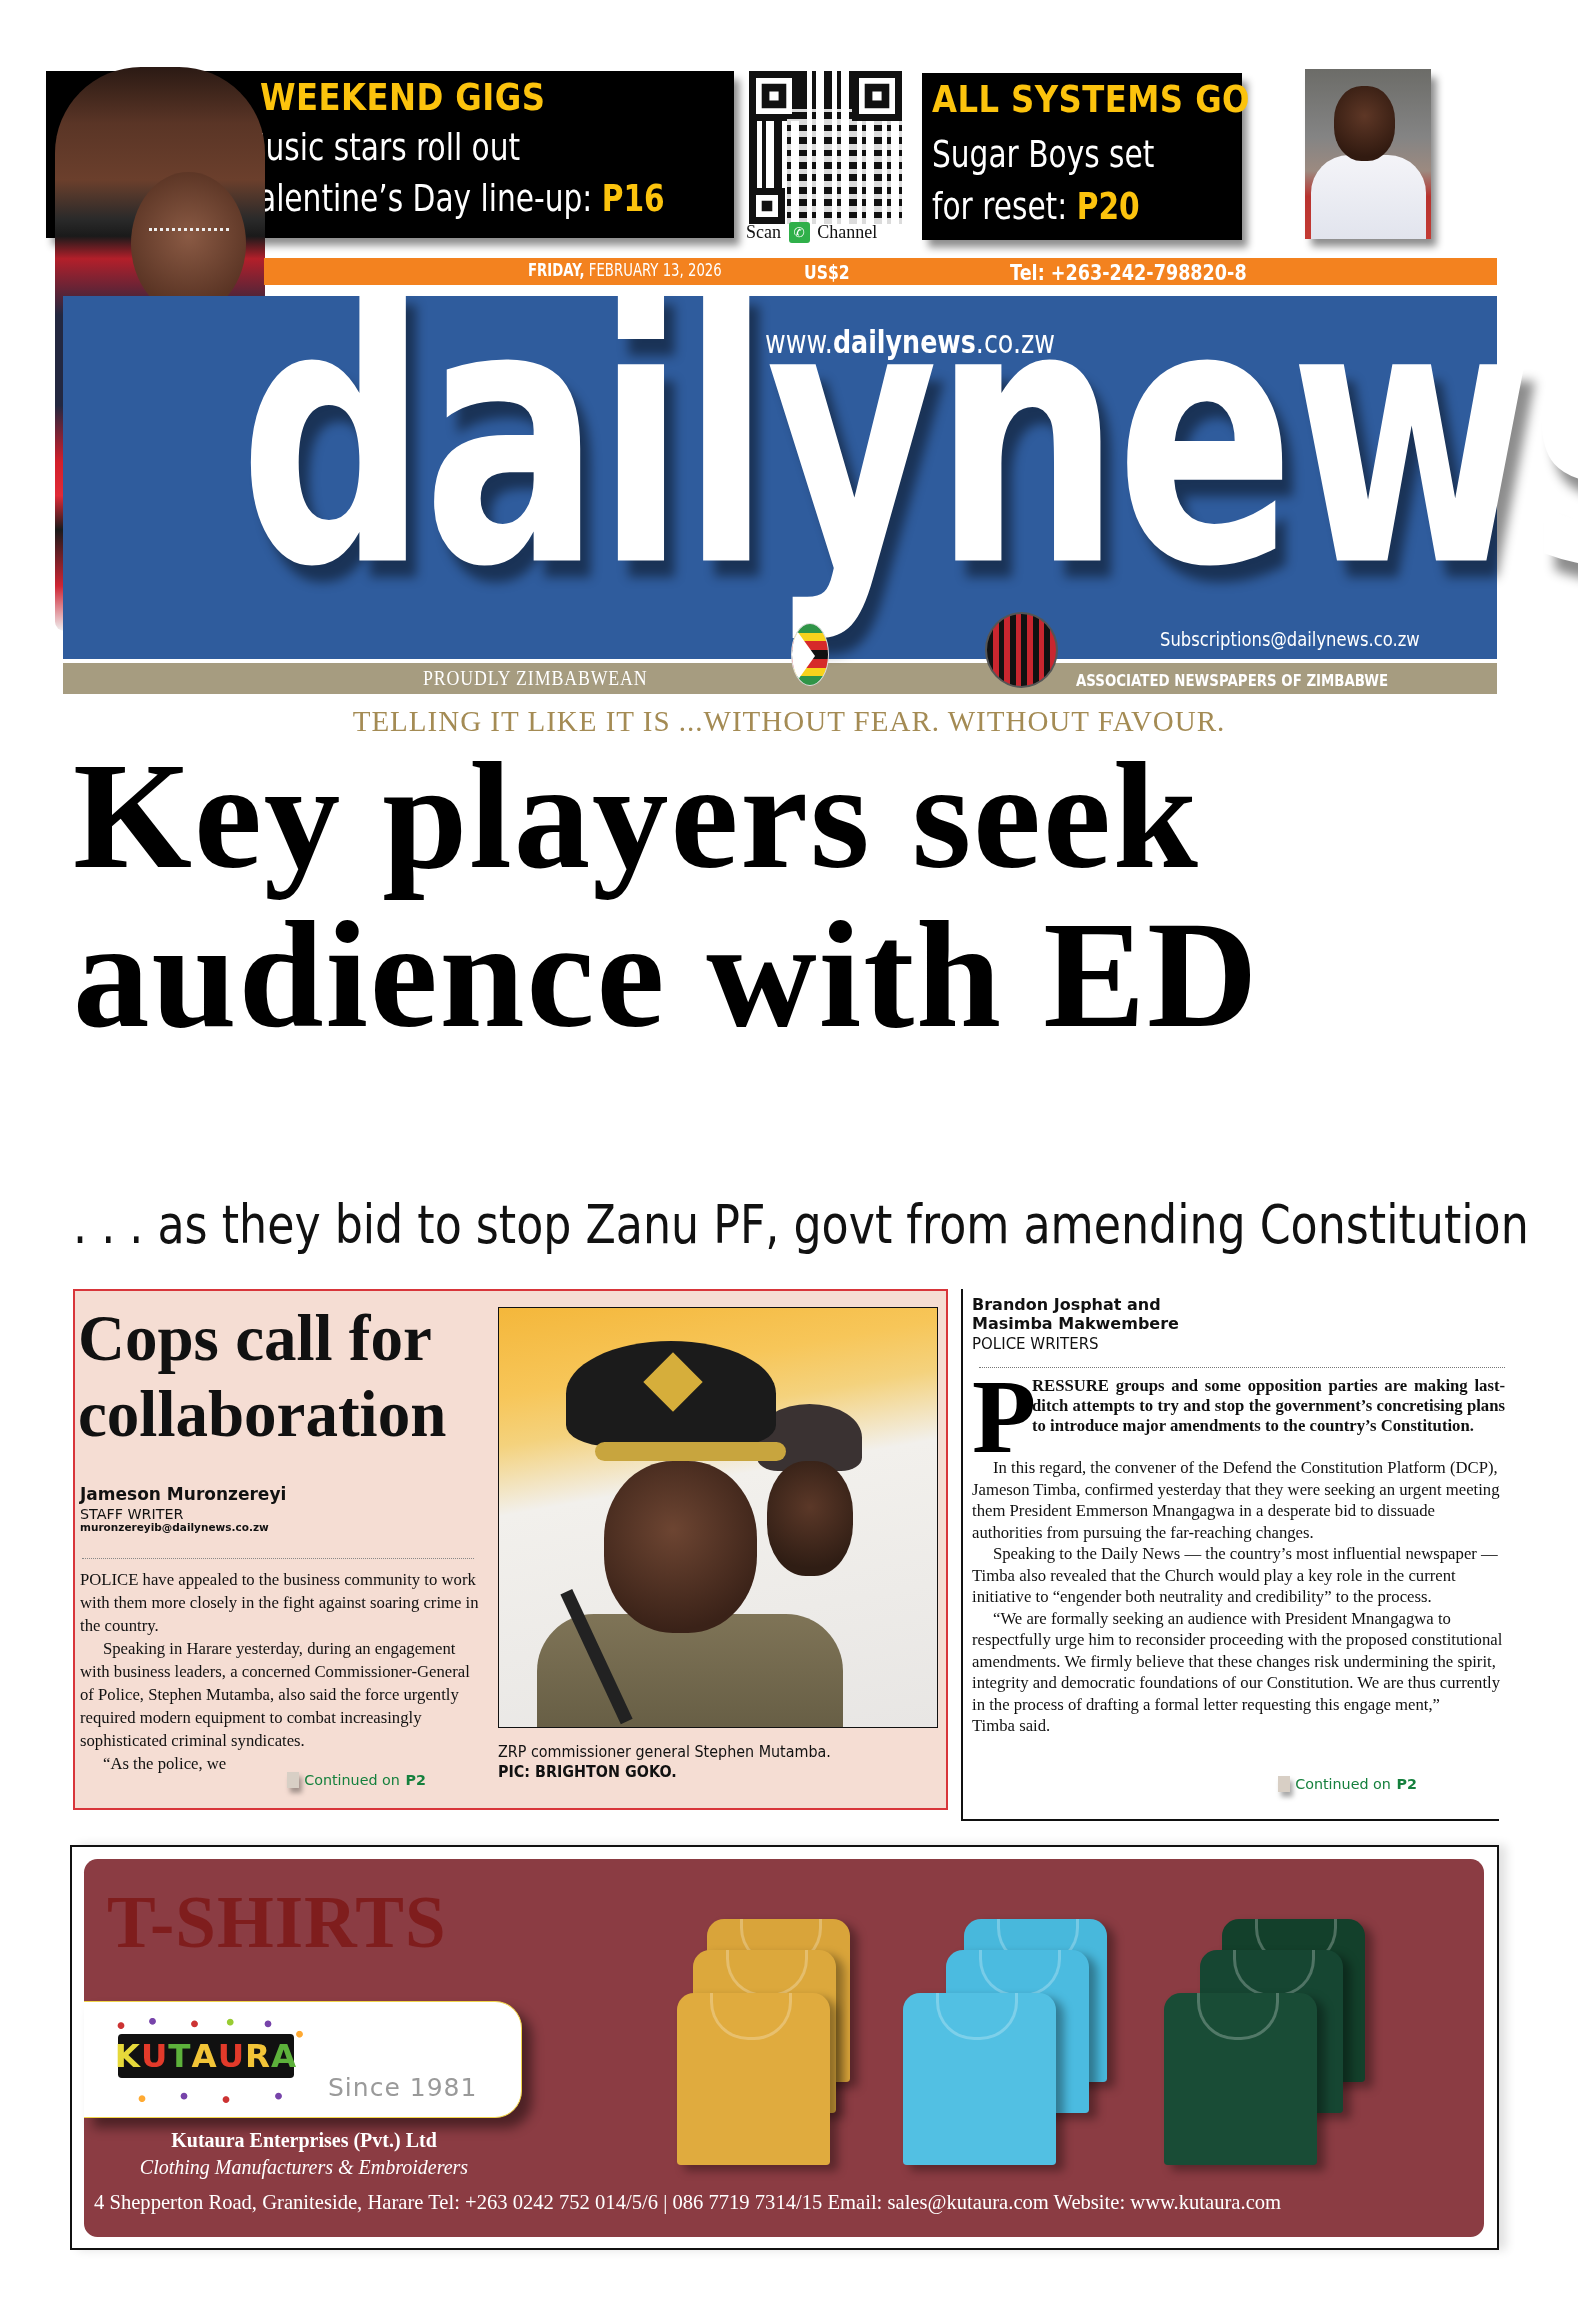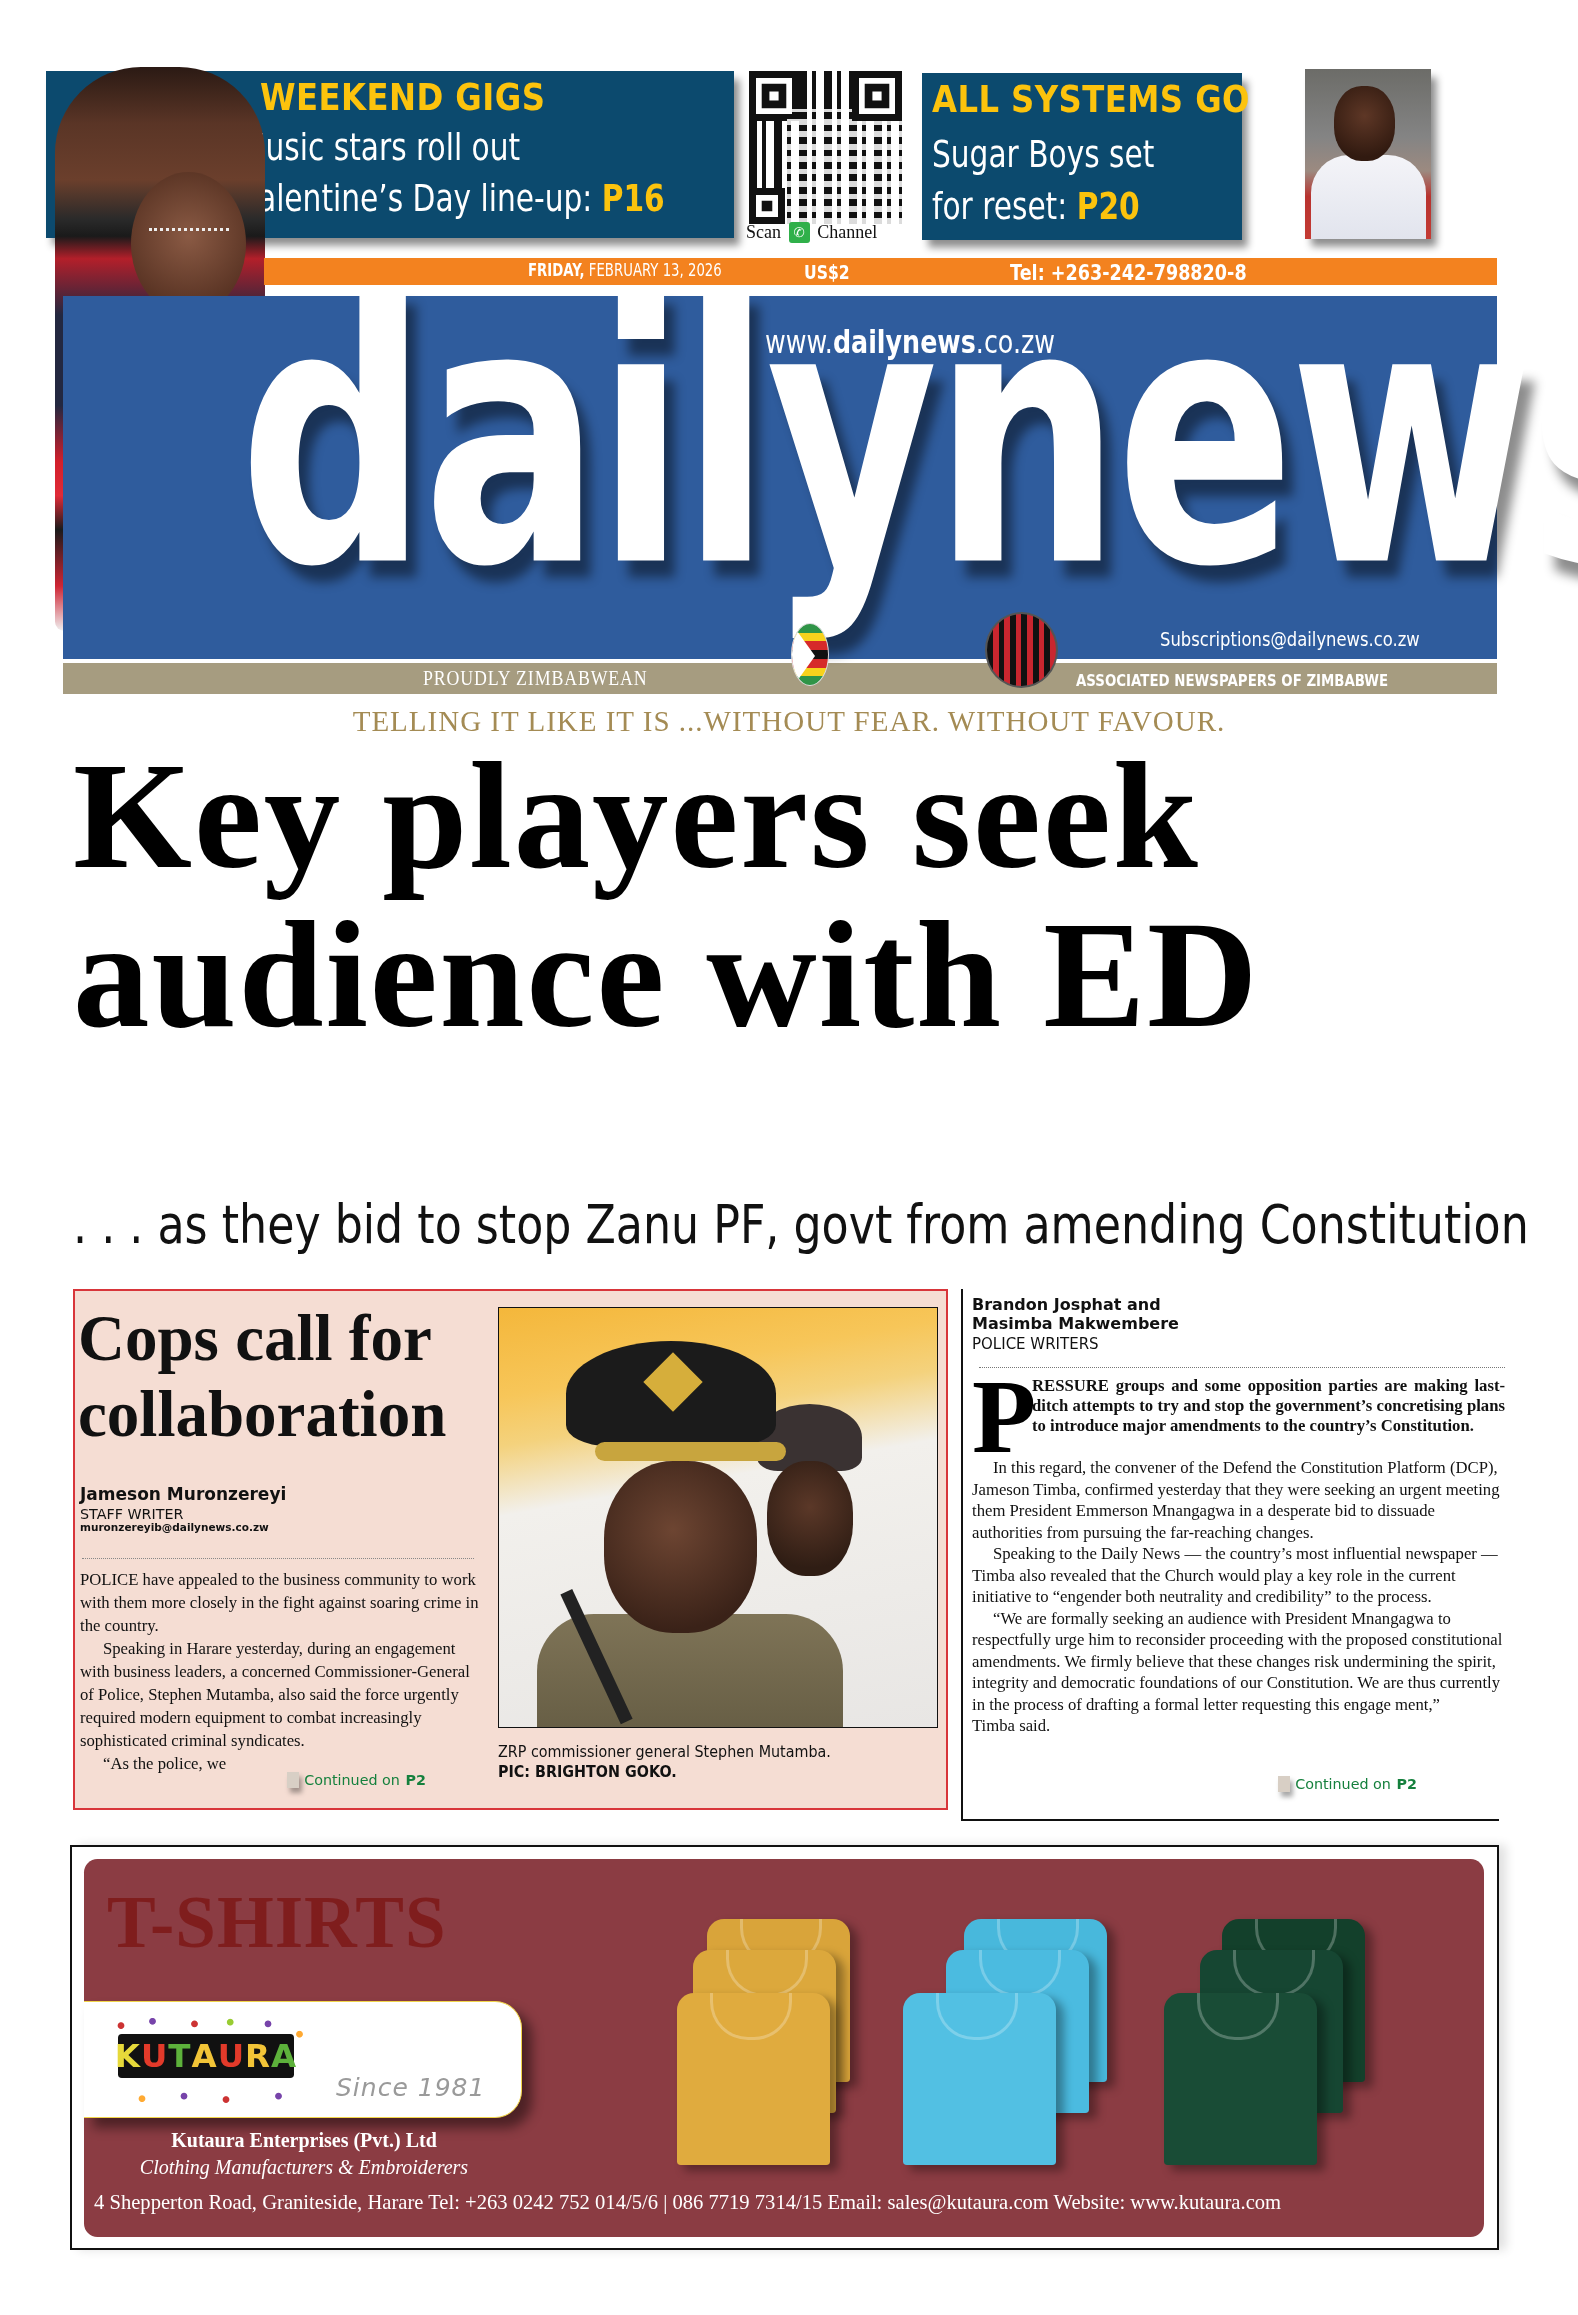--- a/index.html
+++ b/index.html
@@ -1,20 +1,20 @@
 <!DOCTYPE html>
 <html><head>
 <meta charset="utf-8">
 <style>
   * { box-sizing: border-box; margin: 0; padding: 0; }
   html, body { width: 1578px; height: 2315px; background: #ffffff; overflow: hidden; }
   body { position: relative; font-family: "Liberation Sans", sans-serif; color: #111; }
 
   
-  .teaser { position: absolute; background: #0c4a6e; box-shadow: 5.7px 7.6px 7.6px rgba(0,0,0,0.45); }
+  .teaser { position: absolute; background: #000000; box-shadow: 5.7px 7.6px 7.6px rgba(0,0,0,0.45); }
   .teaser-left { left: 46px; top: 71px; width: 688px; height: 167px; }
   .teaser-right { left: 922px; top: 73px; width: 320px; height: 167px; }
   .teaser-kicker { position: absolute; font-family: "DejaVu Sans", sans-serif; font-weight: bold; color: #fcc30d; font-size: 38px; letter-spacing: 0.5px; transform: scaleX(0.85); transform-origin: left top; white-space: nowrap; }
   .teaser-line { position: absolute; font-family: "DejaVu Sans", sans-serif; color: #ffffff; font-size: 38px; transform: scaleX(0.78); transform-origin: left top; white-space: nowrap; }
   .teaser-page { color: #fcc30d; font-weight: bold; }
 
   .woman-photo { position: absolute; left: 55px; top: 67px; width: 210px; height: 564px; border-radius: 86px 86px 9.6px 9.6px;
      background: linear-gradient(180deg, #2b1a14 0%, #5a3526 10%, #6b3f2c 20%, #2a2a2a 27%, #1a1a1a 30%, #b31f2a 34%, #232840 44%, #232840 60%, #d21f2b 70%, #e02b38 76%, #1b1b1b 82%, #ce2534 92%, #f0f0f0 100%); }
   .woman-face { position: absolute; left: 76px; top: 105px; width: 115px; height: 143px; border-radius: 50%; background: radial-gradient(circle at 50% 45%, #8a5a44, #5a3424 70%); }
   .woman-paint { position: absolute; left: 94px; top: 161px; width: 80px; height: 7.6px; border-top: 3.8px dotted #eee; }
@@ -117,21 +117,21 @@
      radial-gradient(circle at 10% 10%, #c33 0 2.9px, transparent 3.8px),
      radial-gradient(circle at 25% 5%, #74a 0 2.9px, transparent 3.8px),
      radial-gradient(circle at 45% 8%, #c33 0 2.9px, transparent 3.8px),
      radial-gradient(circle at 62% 6%, #9c3 0 2.9px, transparent 3.8px),
      radial-gradient(circle at 80% 8%, #74a 0 2.9px, transparent 3.8px),
      radial-gradient(circle at 95% 20%, #fa3 0 2.9px, transparent 3.8px),
      radial-gradient(circle at 20% 95%, #fa3 0 2.9px, transparent 3.8px),
      radial-gradient(circle at 40% 92%, #74a 0 2.9px, transparent 3.8px),
      radial-gradient(circle at 60% 96%, #c33 0 2.9px, transparent 3.8px),
      radial-gradient(circle at 85% 92%, #74a 0 2.9px, transparent 3.8px); }
-  .since { position: absolute; left: 336px; top: 2073px; font-family: "DejaVu Sans", sans-serif; font-style: italic; color: #9a9a9a; font-size: 25px; letter-spacing: 1px; }
+  .since { position: absolute; left: 328px; top: 2073px; font-family: "DejaVu Sans", sans-serif; color: #9a9a9a; font-size: 25px; letter-spacing: 1px; }
   .company { position: absolute; left: 84px; top: 2129px; width: 440px; text-align: center; font-family: "Liberation Serif", serif; font-weight: bold; color: #fff; font-size: 20px; }
   .company-sub { position: absolute; left: 84px; top: 2156px; width: 440px; text-align: center; font-family: "Liberation Serif", serif; font-style: italic; color: #fff; font-size: 20px; }
   .ad-contact { position: absolute; left: 94px; top: 2191px; width: 1386px; font-family: "Liberation Serif", serif; color: #fff; font-size: 20.6px; white-space: nowrap; }
 
   .shirt { position: absolute; width: 143px; height: 163px; border-radius: 17px 17px 3.8px 3.8px; box-shadow: 7.6px 5.7px 9.6px rgba(0,0,0,0.35); }
   .shirt::before { content: ""; position: absolute; left: 32.5px; top: 0; width: 76px; height: 44px; border: 3.8px solid rgba(255,255,255,0.25); border-top: none; border-radius: 0 0 38px 38px; }
 </style>
 </head>
 <body>
 

